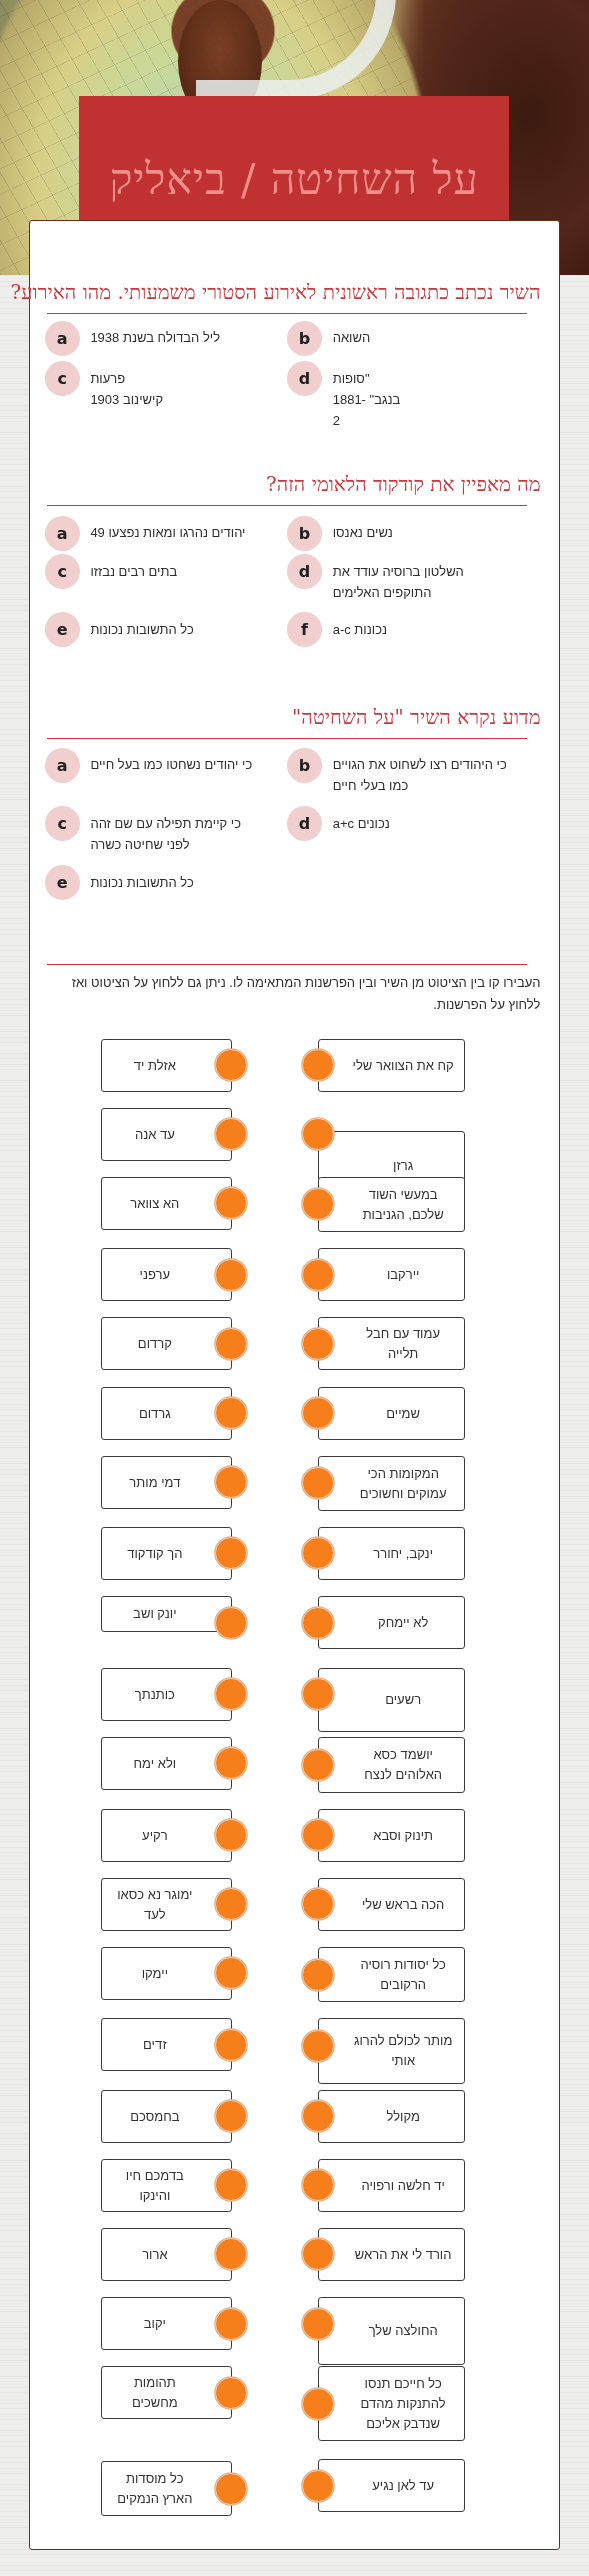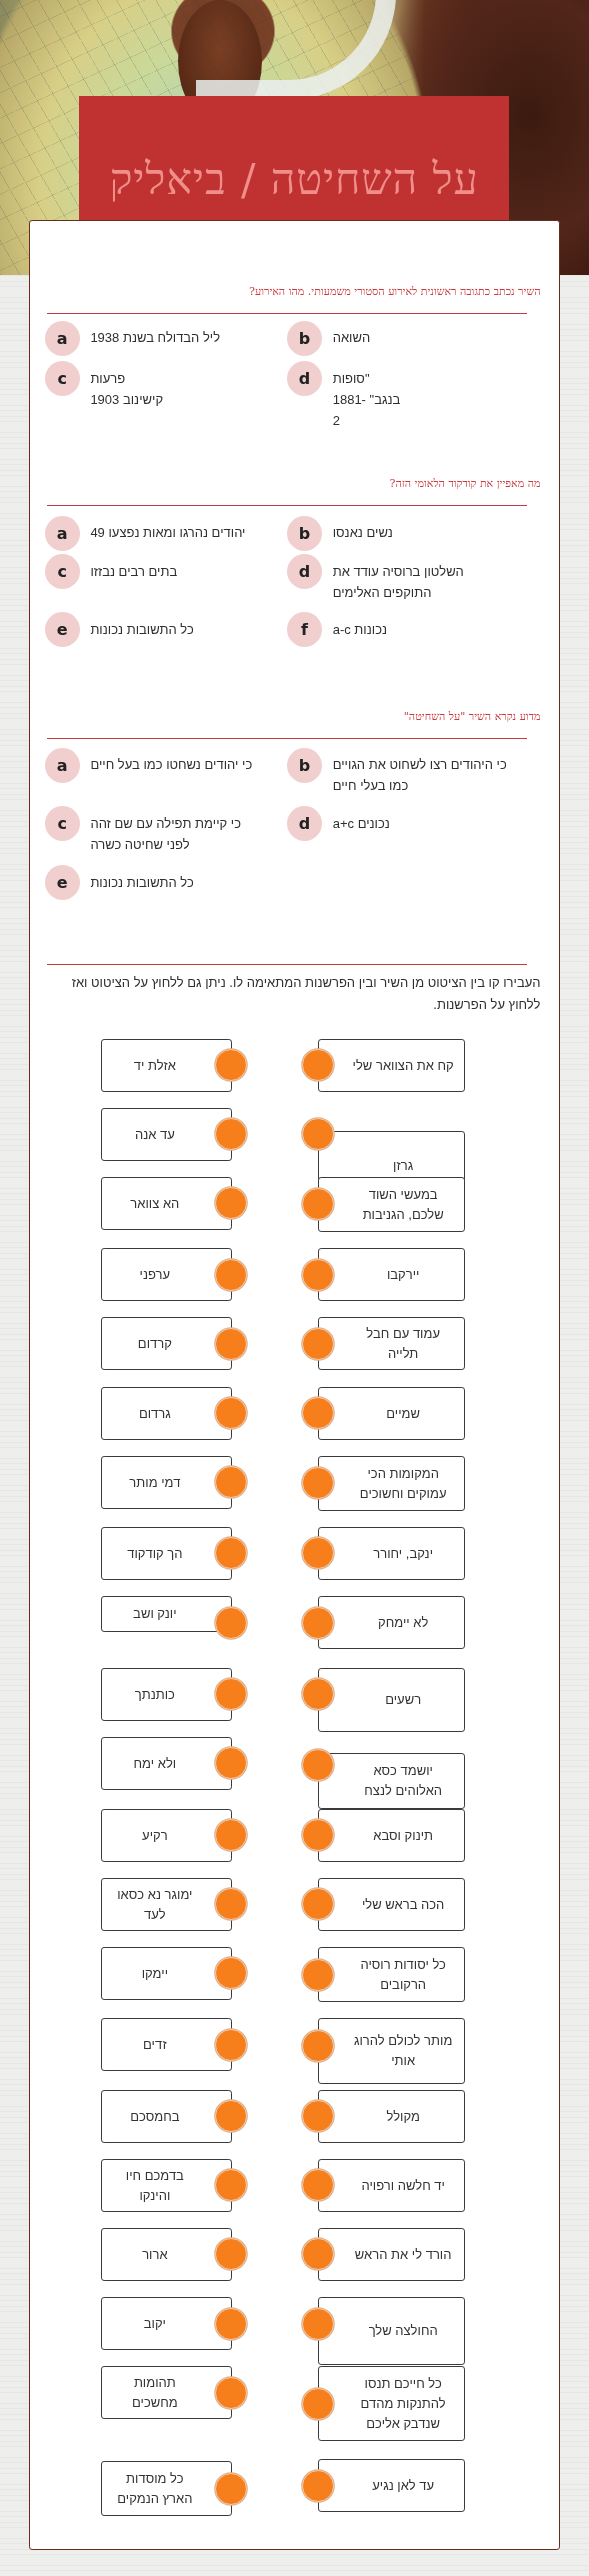--- a/index.html
+++ b/index.html
@@ -56,21 +56,21 @@
   .card {
     position: absolute; left: 29px; top: 220px; width: 531px; height: 2330px;
     background: #ffffff;
     border: 0.8px solid #6b2a1c;
     border-radius: 3.1px;
   }
   .section { position: absolute; left: 17px; width: 495px; direction: rtl; }
   .q-title {
     font-family: "DejaVu Serif", "Liberation Serif", serif;
     color: #c8383d;
-    font-size: 11px;
+    font-size: 20px;
     line-height: 20px;
     padding-right: 1.5px;
     white-space: nowrap;
     text-align: right;
   }
   .q-rule { height: 0.8px; background: #c8383d; margin-top: 10.7px; width: 480px; margin-right: 15.4px; }
   .options { position: relative; }
   .option {
     position: absolute; display: flex; align-items: flex-start; direction: rtl;
   }
@@ -289,21 +289,21 @@
       </div>
       <div class="m-dot" style="left: 185px; top: 1457px; background: rgb(247, 127, 27);"></div>
       <div class="m-box right" style="top: 1447px; height: 64px;">
         <span>רשעים</span>
       </div>
       <div class="m-dot" style="left: 272px; top: 1457px; background: rgb(247, 127, 27);"></div>
       <div class="m-box left" style="top: 1516px; height: 53px;">
         <span>ולא ימח</span>
       </div>
       <div class="m-dot" style="left: 185px; top: 1526px; background: rgb(247, 127, 27);"></div>
-      <div class="m-box right" style="top: 1516px; height: 56px; margin-top: 16px;">
+      <div class="m-box right" style="top: 1516px; height: 56px;">
         <span>יושמד כסא האלוהים לנצח</span>
       </div>
       <div class="m-dot" style="left: 272px; top: 1528px; background: rgb(247, 127, 27);"></div>
       <div class="m-box left" style="top: 1588px; height: 53px;">
         <span>רקיע</span>
       </div>
       <div class="m-dot" style="left: 185px; top: 1598px; background: rgb(247, 127, 27);"></div>
       <div class="m-box right" style="top: 1588px; height: 53px;">
         <span>תינוק וסבא</span>
       </div>

